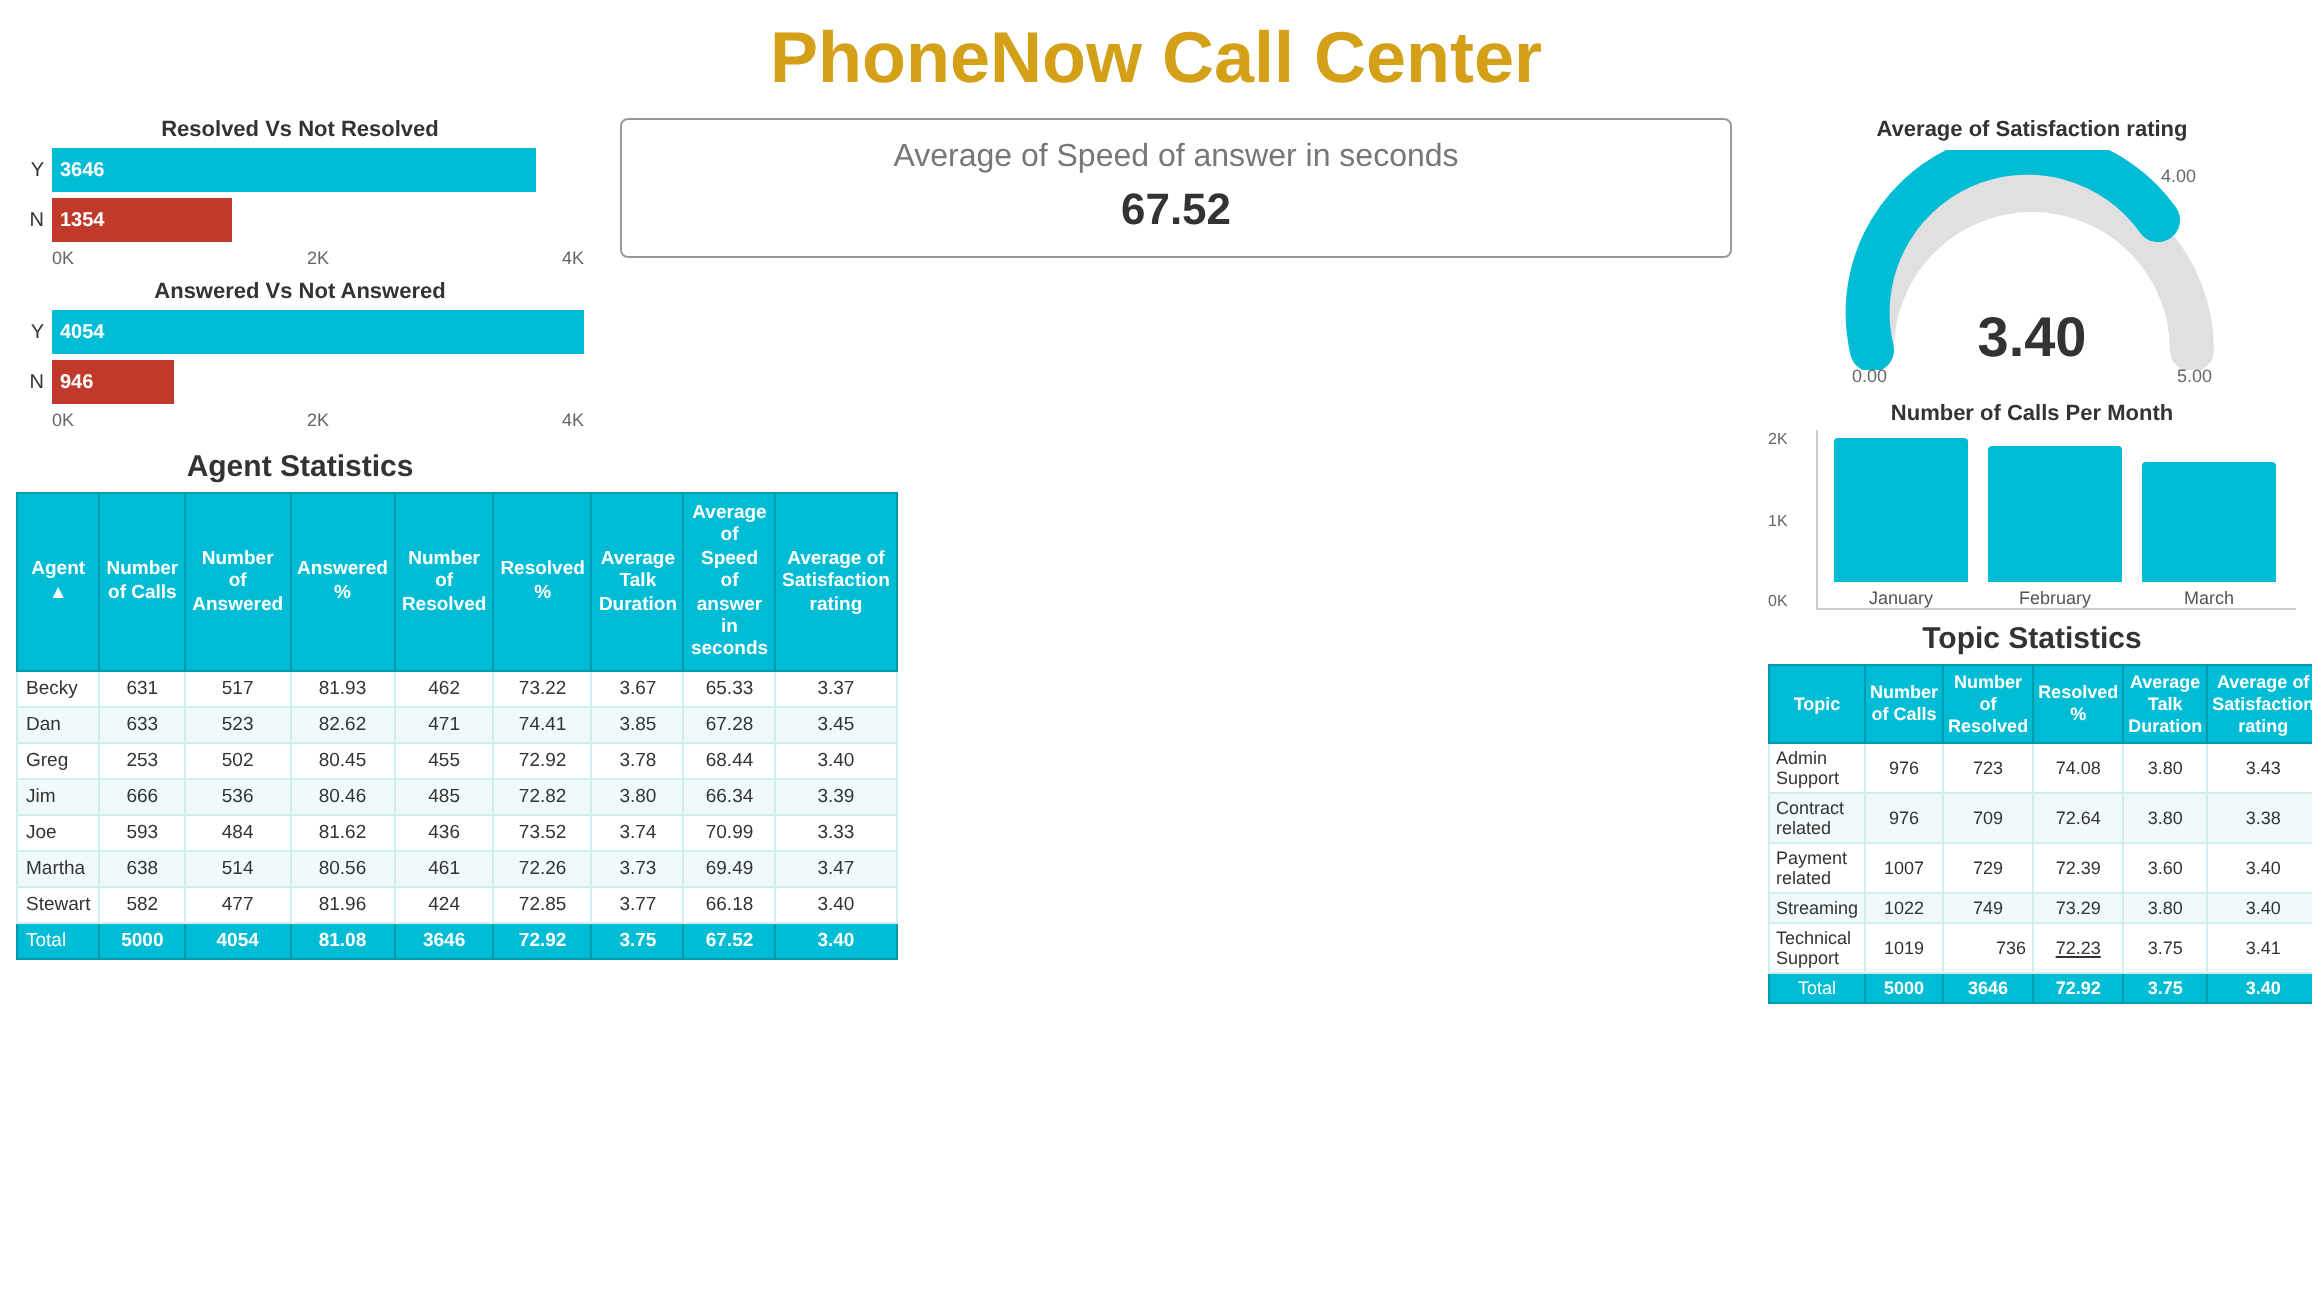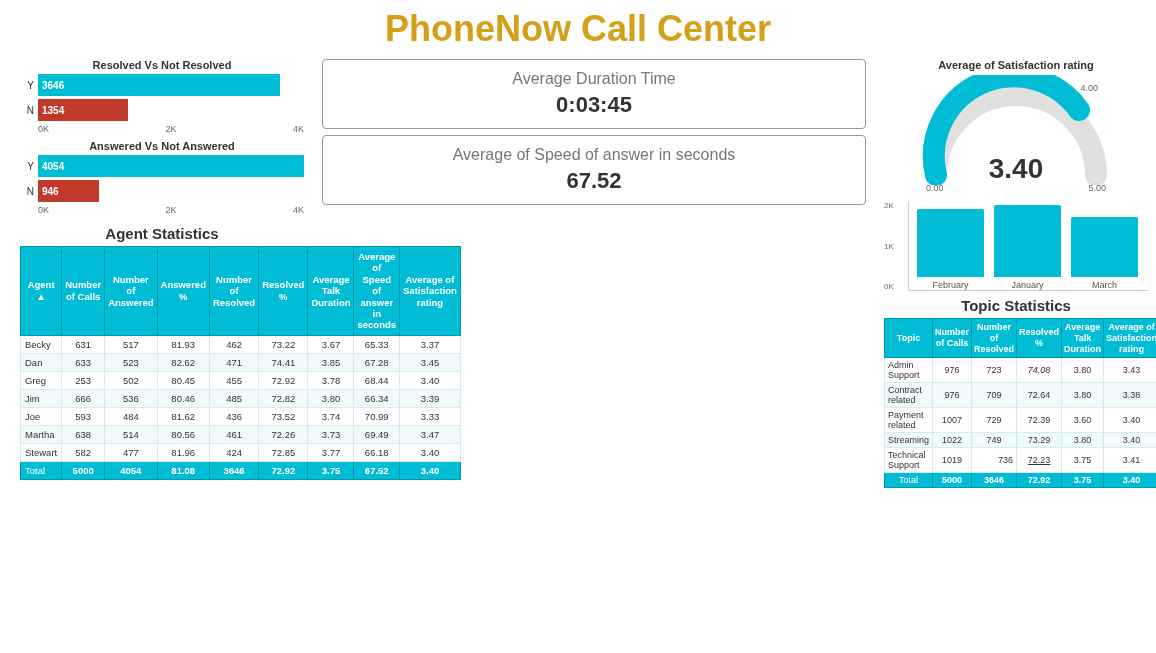--- a/index.html
+++ b/index.html
@@ -23,21 +23,20 @@
       top: 0;
       left: 0;
     }
 
     .layout {
       display: grid;
       grid-template-columns: 300px 1fr 280px;
       grid-template-rows: auto auto;
       height: 522px;
       padding-top: 55px;
-      margin-left: 12px;
     }
 
     
     .left-col {
       padding: 4px 8px;
       display: flex;
       flex-direction: column;
       gap: 6px;
     }
 
@@ -447,24 +446,20 @@
               <td>67.52</td>
               <td>3.40</td>
             </tr>
           </tbody>
       </table>
     </div>
   </div>
 
   <div class="mid-col">
 
-    <div class="kpi-box">
-      <div class="kpi-label">Average Duration Time</div>
-      <div class="kpi-value">0:03:45</div>
-    </div>
 
     <div class="kpi-box">
       <div class="kpi-label">Average of Speed of answer in seconds</div>
       <div class="kpi-value">67.52</div>
     </div>
   </div>
 
   <div class="right-col">
 
     <div class="gauge-section">
@@ -477,34 +472,35 @@
           <path d="M 20 100 A 80 80 0 0 1 163 35" fill="none" stroke="#00bcd4" stroke-width="22" stroke-linecap="round"></path>
         </svg>
         <div class="gauge-value">3.40</div>
         <div class="gauge-label-left">0.00</div>
         <div class="gauge-label-right">5.00</div>
         <div class="gauge-label-top">4.00</div>
       </div>
     </div>
 
     <div>
+      <div class="chart-title">Number of Calls Per Month</div>
       <div style="position:relative; padding-left: 24px;">
         <div style="position:absolute; left:0; top:0; height:90px; display:flex; flex-direction:column; justify-content:space-between; font-size:8px; color:#666;">
           <span>2K</span>
           <span>1K</span>
           <span>0K</span>
         </div>
         <div style="display:flex; align-items:flex-end; height:90px; gap:10px; border-left:1px solid #ccc; border-bottom:1px solid #ccc; padding: 0 10px 0 8px;">
           <div class="month-bar-wrap">
+            <div class="month-bar" style="height: 72px;"></div>
+            <div class="month-label">January</div>
+          </div>
+          <div class="month-bar-wrap">
             <div class="month-bar" style="height: 68px;"></div>
             <div class="month-label">February</div>
-          </div>
-          <div class="month-bar-wrap">
-            <div class="month-bar" style="height: 72px;"></div>
-            <div class="month-label">January</div>
           </div>
           <div class="month-bar-wrap">
             <div class="month-bar" style="height: 60px;"></div>
             <div class="month-label">March</div>
           </div>
         </div>
       </div>
     </div>
 
     <div class="topic-stats">
@@ -518,21 +514,21 @@
             <th>Resolved %</th>
             <th>Average Talk Duration</th>
             <th>Average of Satisfaction rating</th>
           </tr>
         </thead>
         <tbody id="topic-tbody">
             <tr>
               <td style="text-align: left;">Admin Support</td>
               <td style="text-align: center;">976</td>
               <td style="text-align: center;">723</td>
-              <td style="text-align: center; font-style: italic;">74.08</td>
+              <td style="text-align: center;">74.08</td>
               <td style="text-align: center;">3.80</td>
               <td style="text-align: center;">3.43</td>
             </tr>
             <tr>
               <td style="text-align: left;">Contract related</td>
               <td style="text-align: center;">976</td>
               <td style="text-align: center;">709</td>
               <td style="text-align: center;">72.64</td>
               <td style="text-align: center;">3.80</td>
               <td style="text-align: center;">3.38</td>

